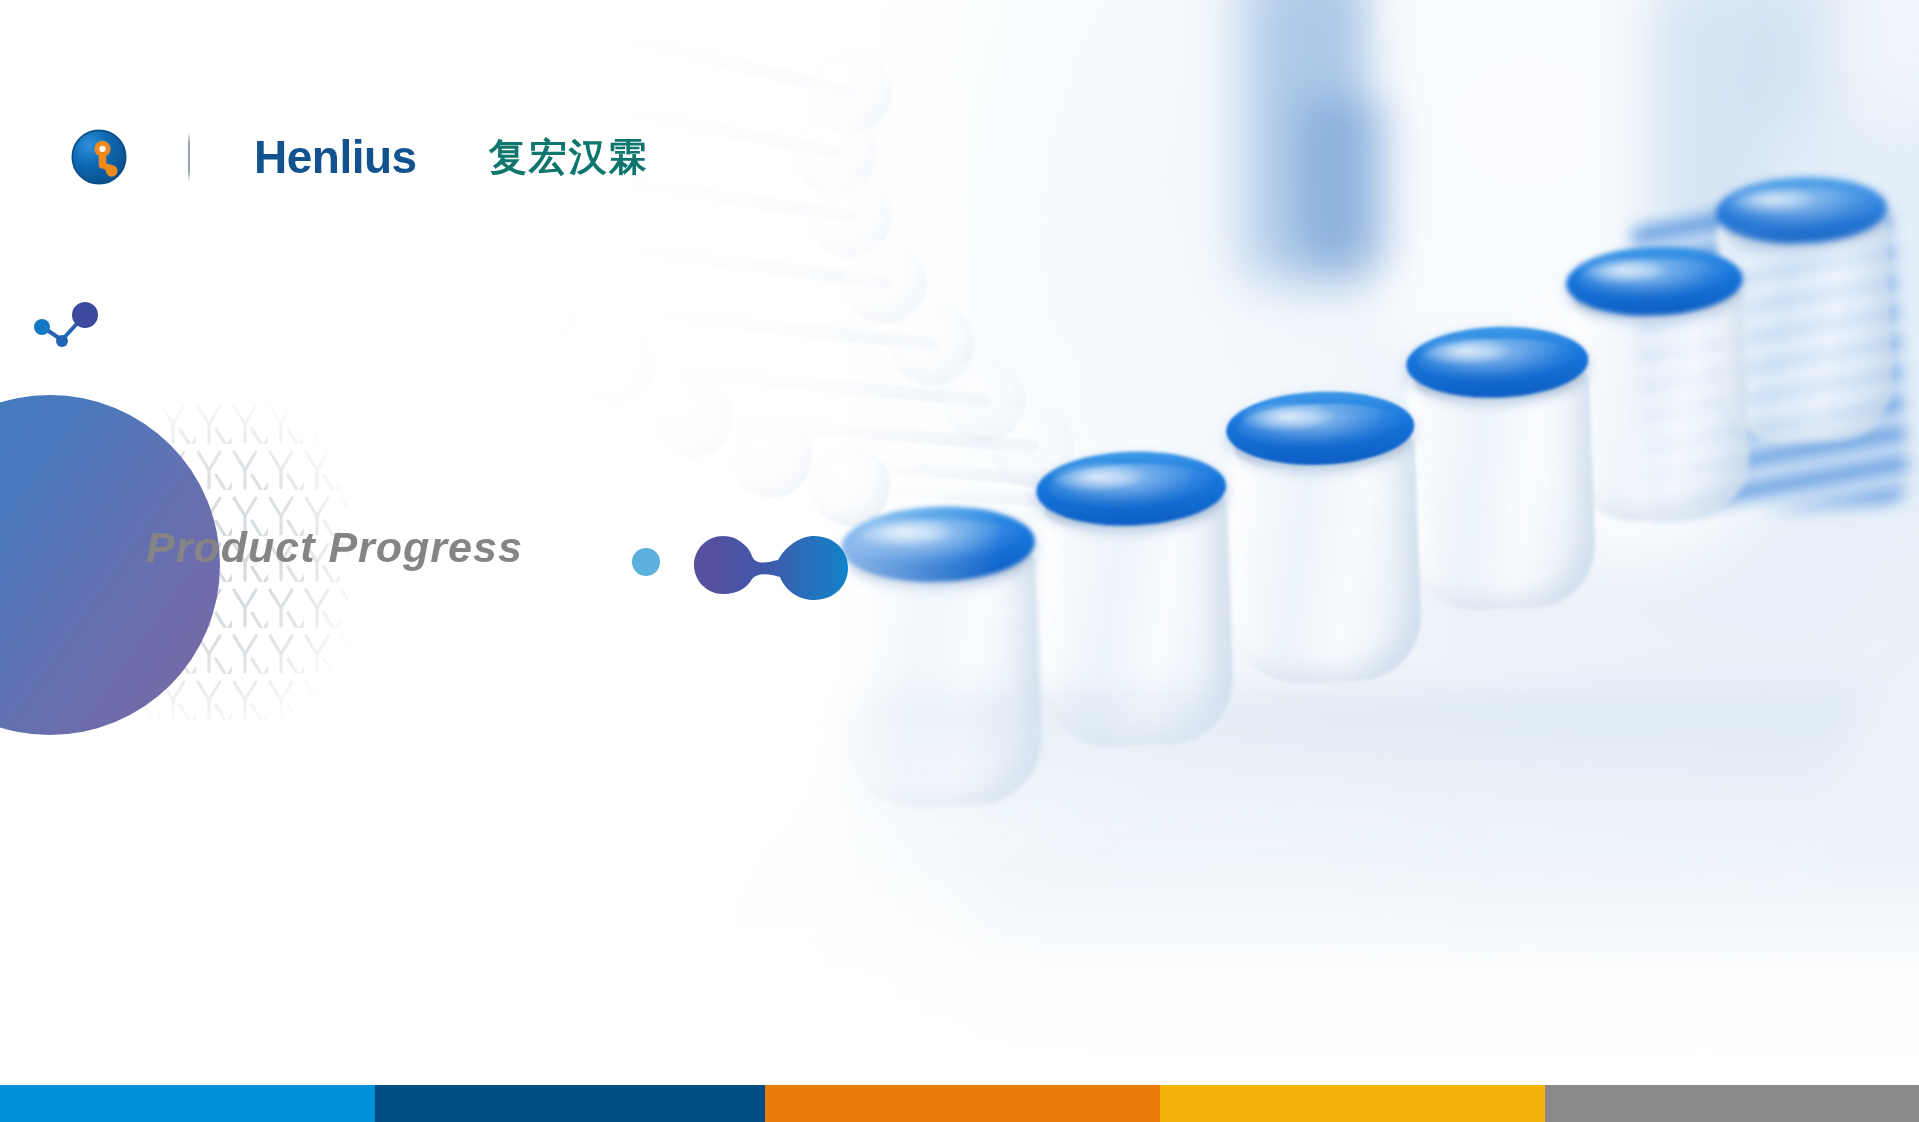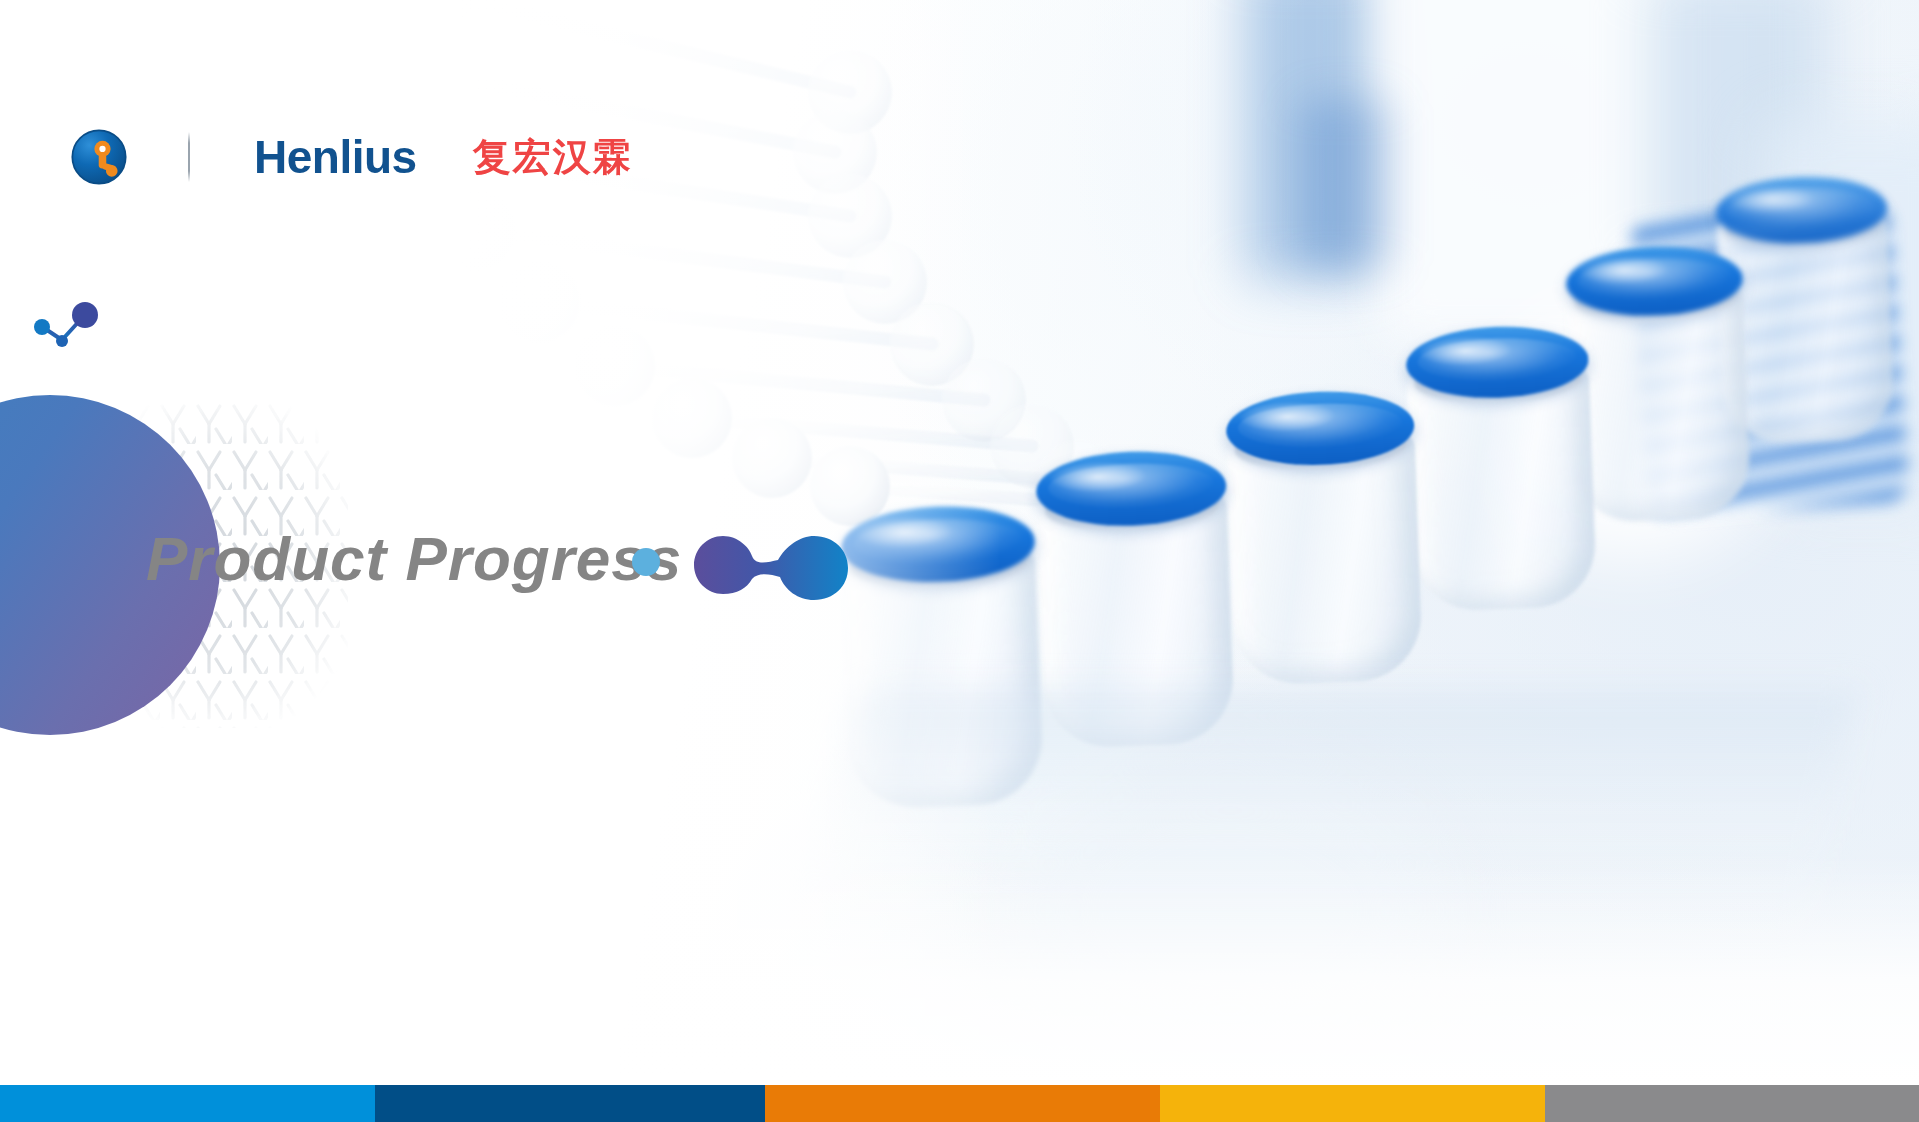--- a/index.html
+++ b/index.html
@@ -180,21 +180,21 @@
     font-size: 128px;
     font-weight: 700;
     letter-spacing: 6px;
     color: #12538f;
     line-height: 1.18;
     white-space: nowrap;
   }
   .title-en {
     position: absolute;
     left: 146px; top: 523px;
-    font-size: 62px;
+    font-size: 43px;
     font-weight: 700;
     font-style: italic;
     color: #858585;
     letter-spacing: 1px;
     white-space: nowrap;
   }
 
   
   .accent-dot {
     position: absolute;
@@ -216,23 +216,23 @@
   .logo-word {
     font-size: 46px;
     font-weight: 700;
     color: #11528f;
     letter-spacing: -0.5px;
     line-height: 1;
   }
   .logo-cn {
     font-size: 38px;
     font-weight: 700;
-    color: #ef4444;
+    color: #0f766e;
     letter-spacing: 2px;
-    margin-left: 12px;
+    margin-left: 28px;
     line-height: 1;
   }
 
   
   .color-bar {
     position: absolute;
     left: 0; bottom: 0;
     width: 1919px; height: 37px;
     display: flex;
   }

